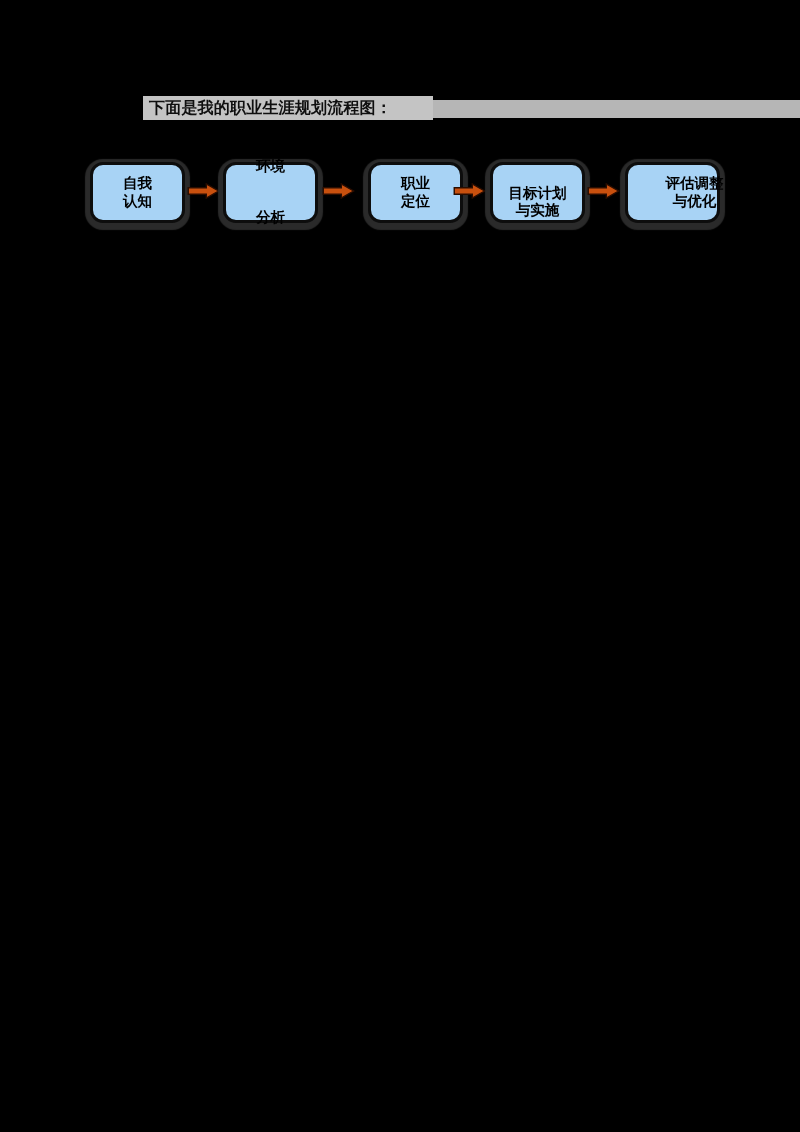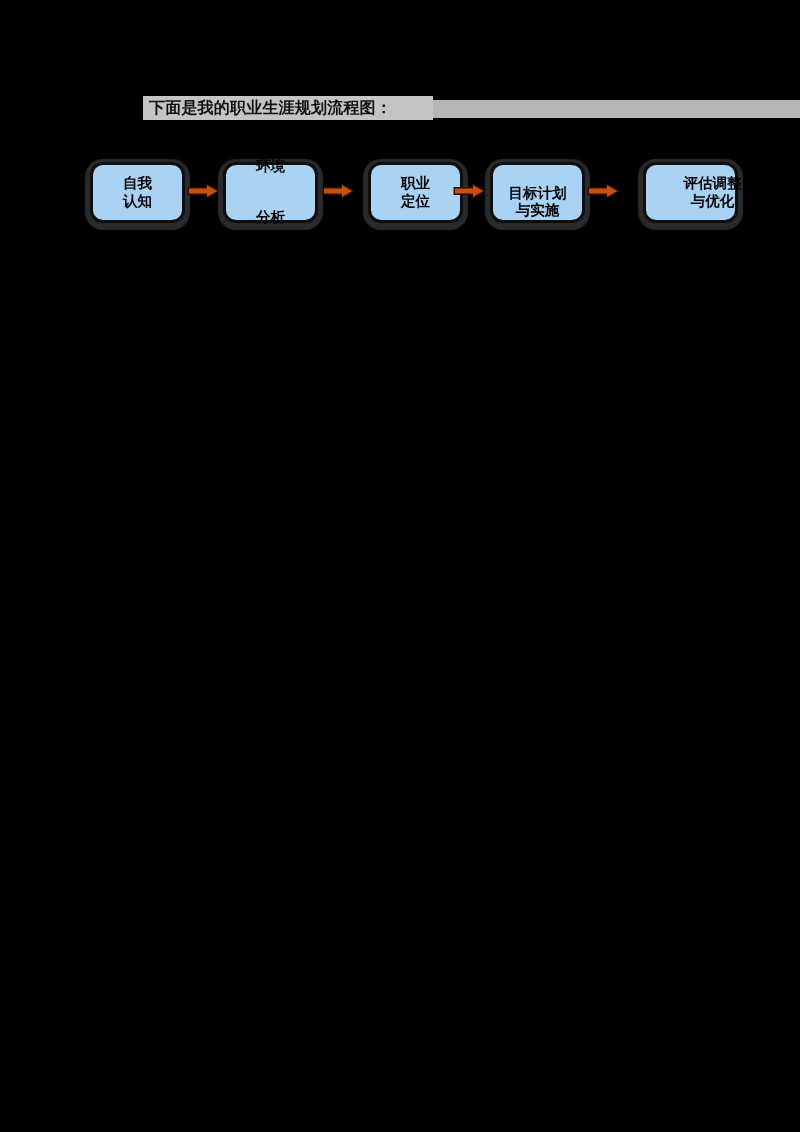--- a/index.html
+++ b/index.html
@@ -42,21 +42,21 @@
     align-items: center; justify-content: center;
   }
   .box-line {
     font-size: 14.5px; font-weight: bold; color: #000000;
     line-height: 1.22; white-space: nowrap;
   }
   .pos-1 { left: 90px; }
   .pos-2 { left: 223px; gap: 33px; }
   .pos-3 { left: 368px; }
   .pos-4 { left: 490px; justify-content: flex-end; }
-  .pos-5 { left: 643px; padding-left: 44px; }
+  .pos-5 { left: 625px; padding-left: 44px; }
 
   
   .flow-arrow {
     position: absolute; top: 183px;
     width: 33px; height: 16px;
   }
   .apos-1 { left: 187px; }
   .apos-2 { left: 322px; }
   .apos-3 { left: 453px; }
   .apos-4 { left: 587px; }

